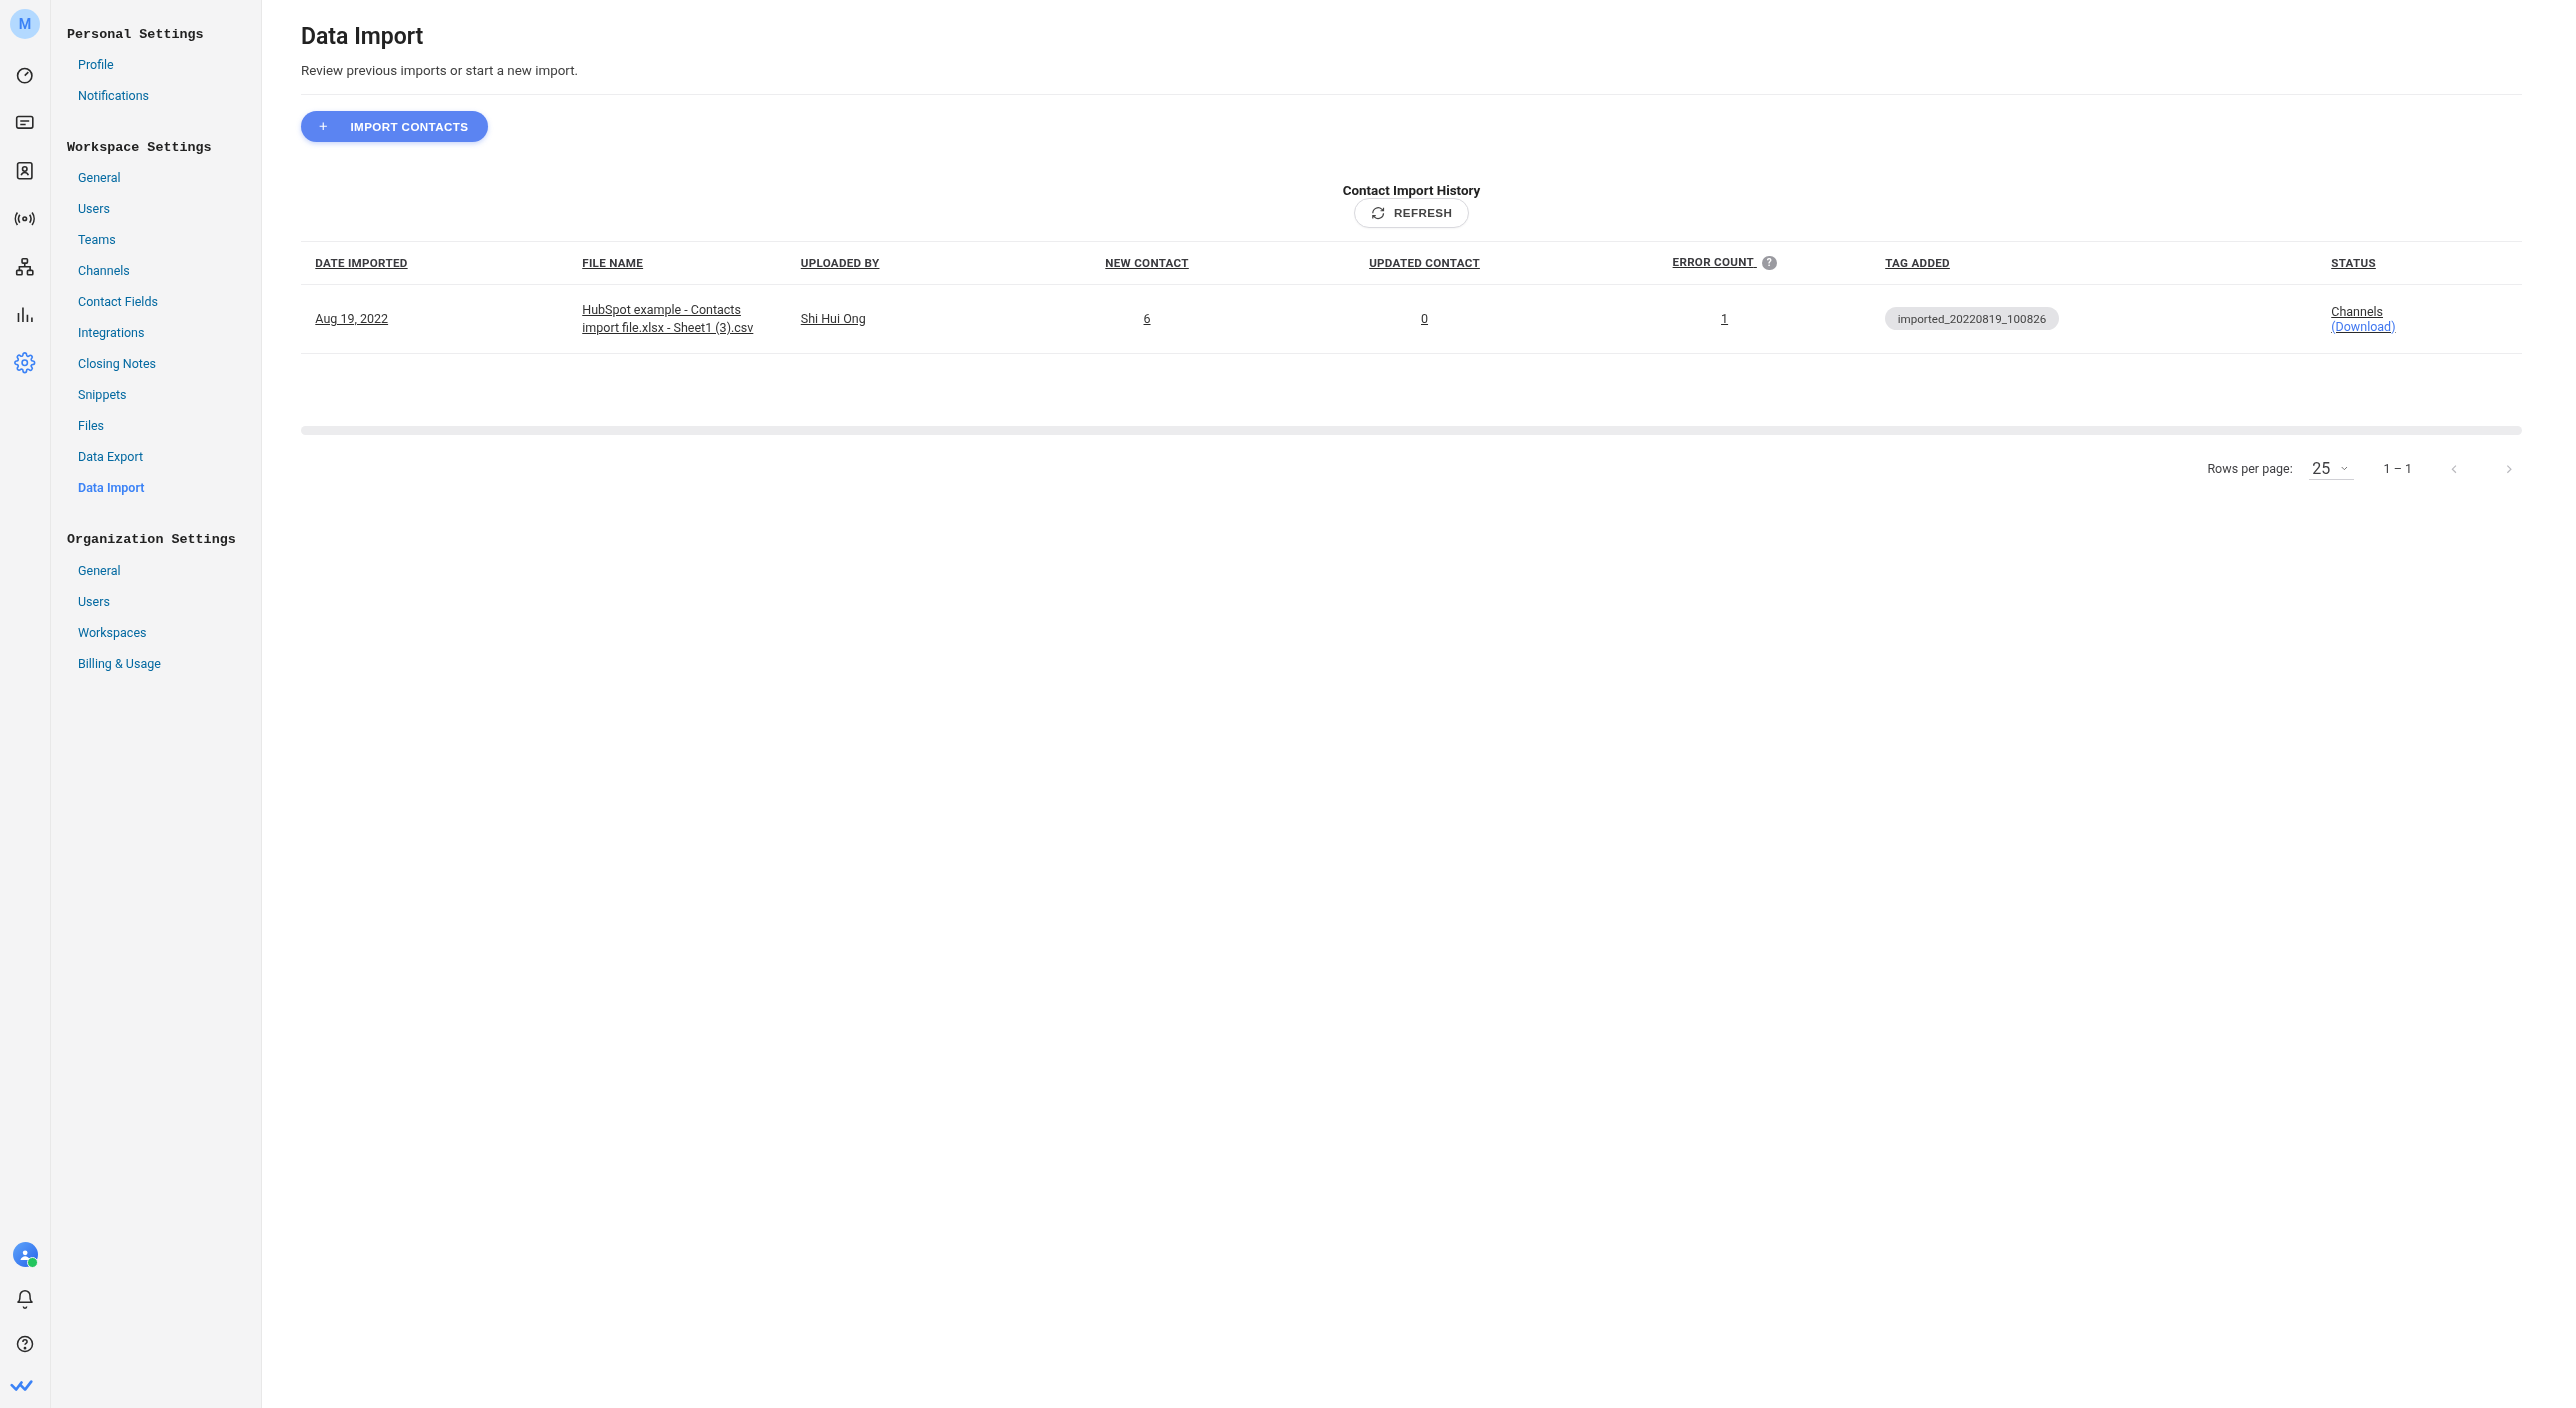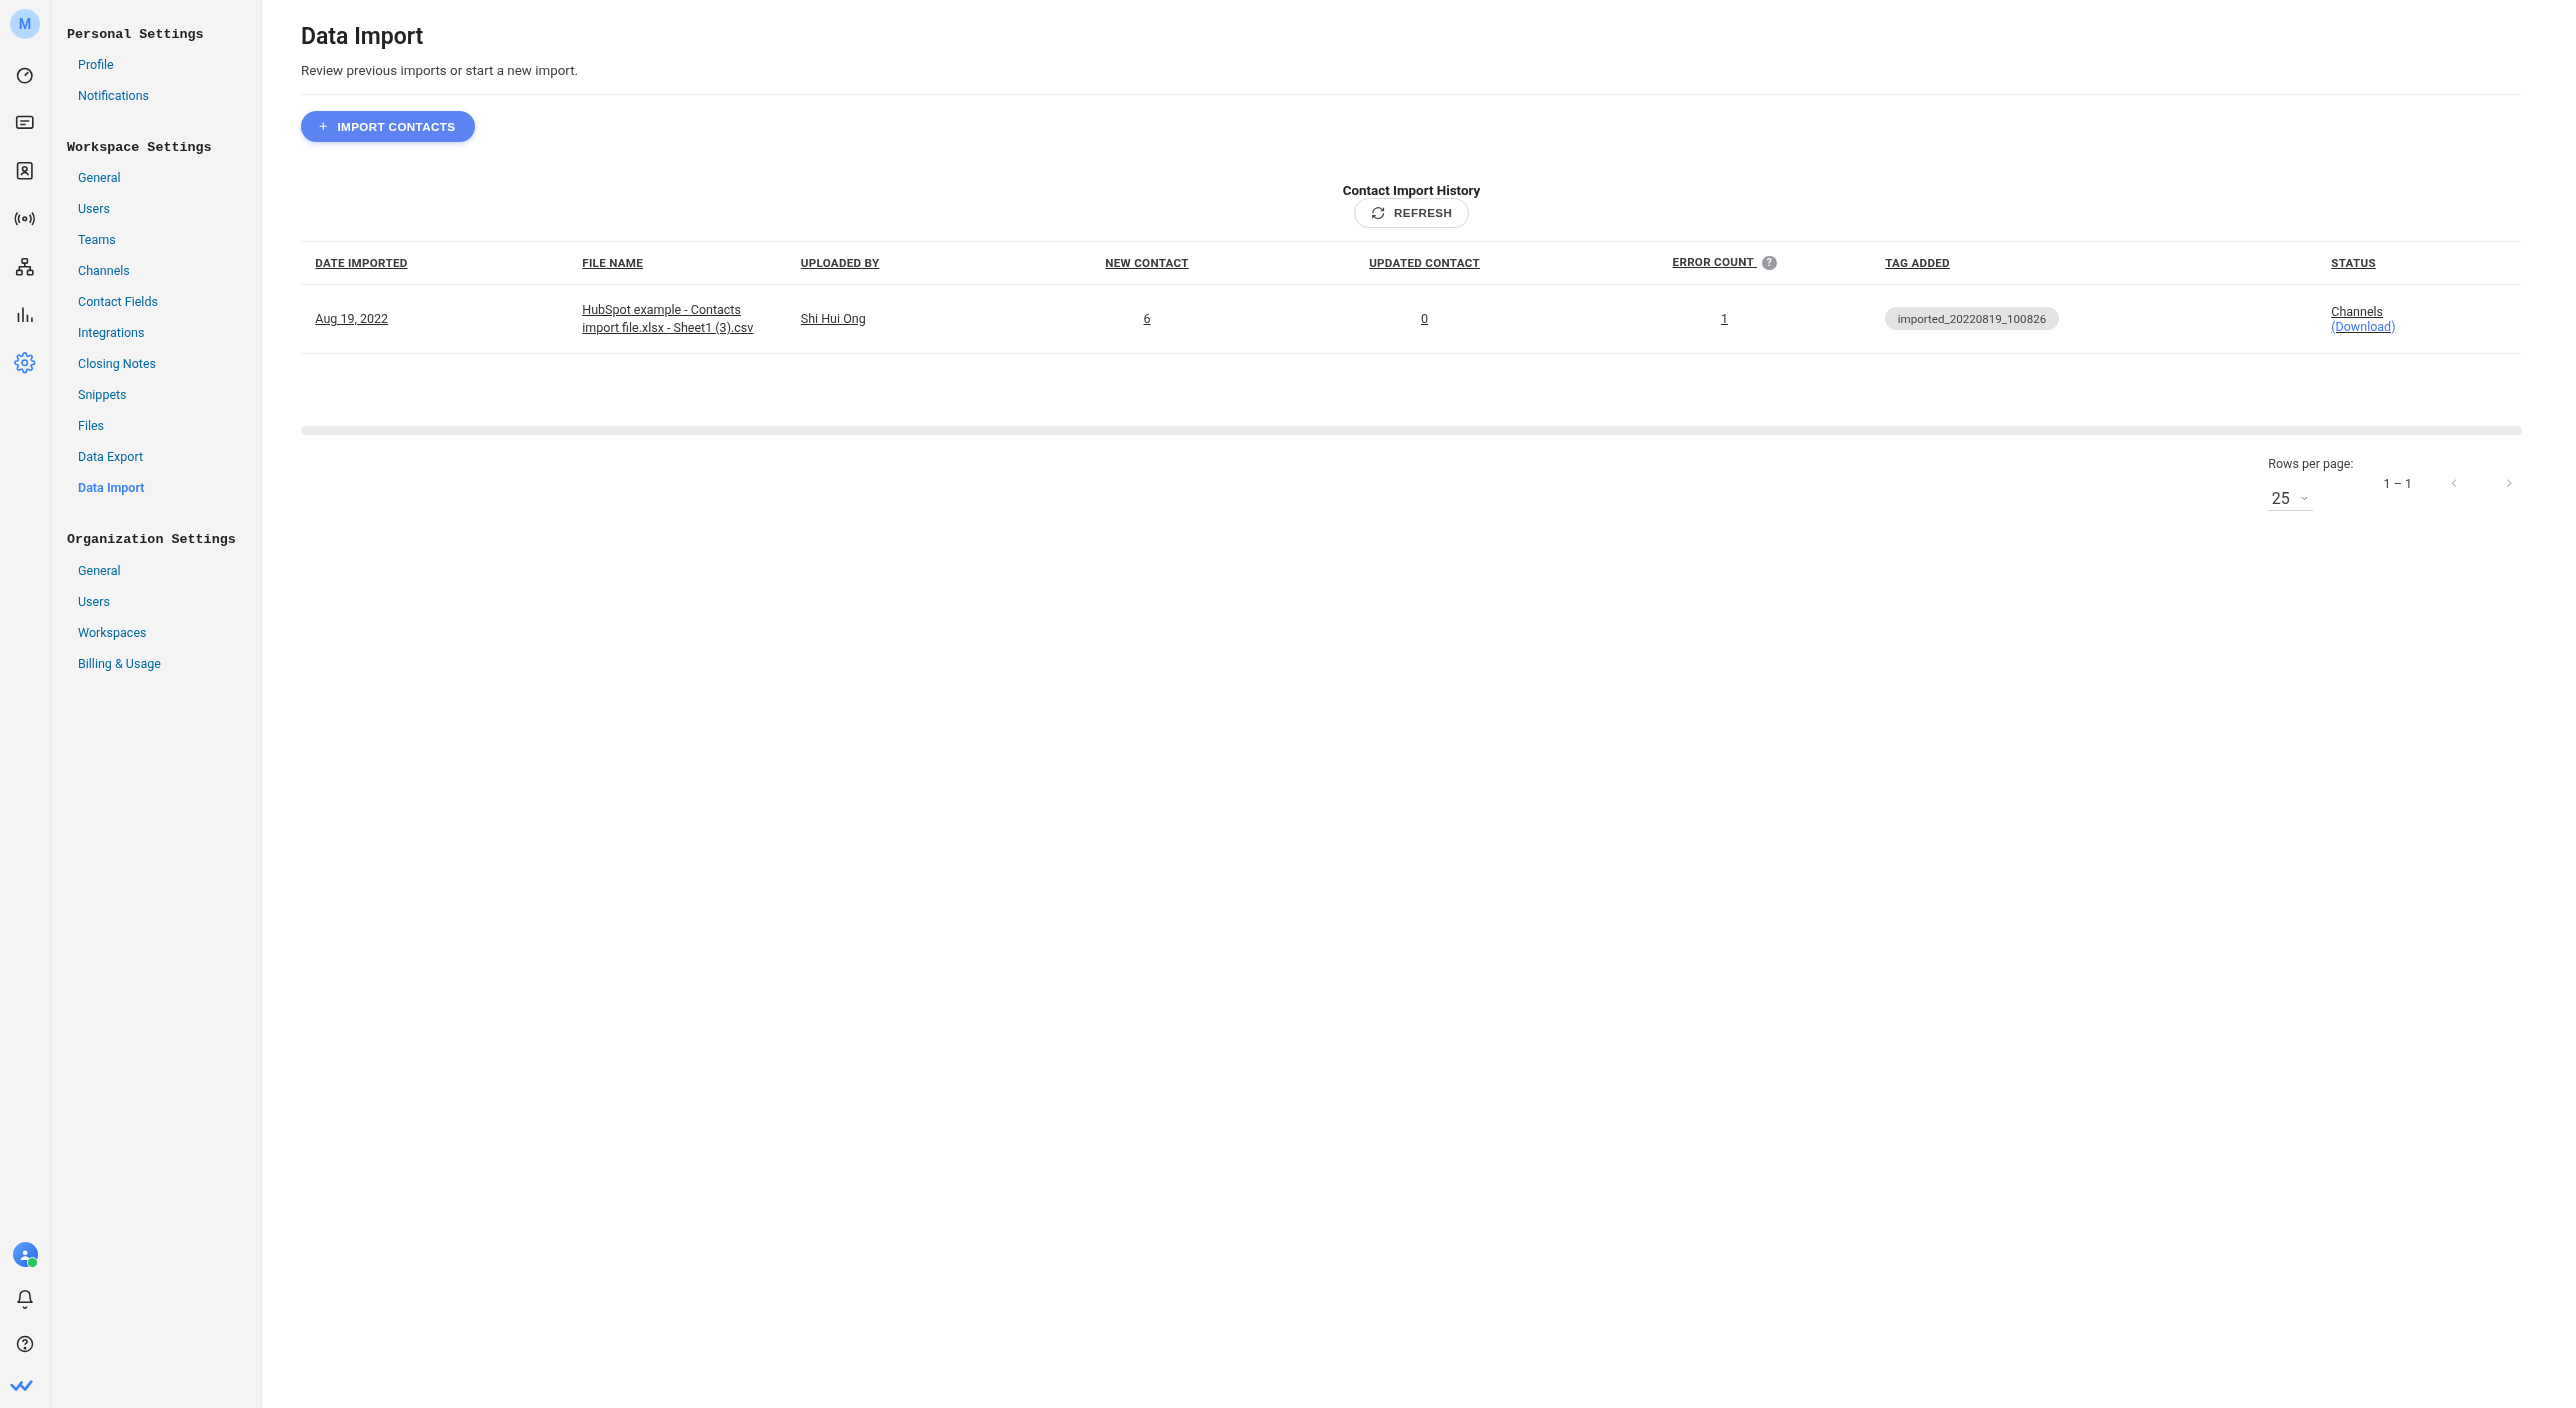--- a/index.html
+++ b/index.html
@@ -113,21 +113,21 @@
   margin-bottom: 16px;
 }
 .divider {
   border: none;
   border-top: 0.9px solid #ededef;
   margin-bottom: 16px;
 }
 .btn-primary {
   display: inline-flex;
   align-items: center;
-  gap: 8px;
+  gap: 21px;
   background: #5b84f2;
   color: #fff;
   border: none;
   border-radius: 20px;
   padding: 9px 20px 9px 16px;
   font-size: 11.6px;
   font-weight: 700;
   letter-spacing: 0.4px;
   cursor: pointer;
   box-shadow: 0 1.8px 5.4px rgba(91,132,242,.35);
@@ -224,21 +224,21 @@
 
 .pagination {
   display:flex;
   justify-content:flex-end;
   align-items:center;
   gap: 30px;
   padding: 5.4px 0 25px 0;
   font-size:12.5px;
   color:#3f3f42;
 }
-.rows-per-page { display:flex; align-items:flex-start; gap:16px;flex-direction:column; }
+.rows-per-page { display:flex; align-items:center; gap:16px; }
 .select-mini {
   display:inline-flex; align-items:center; gap:9px;
   border-bottom:0.9px solid #d0d0d5; padding:1.8px 3.6px;
   cursor:pointer; font-size:16px;
 }
 .pager-btn {
   width:25px;height:25px;
   display:inline-flex;align-items:center;justify-content:center;
   color:#b8b8bd; cursor:pointer;
 }

